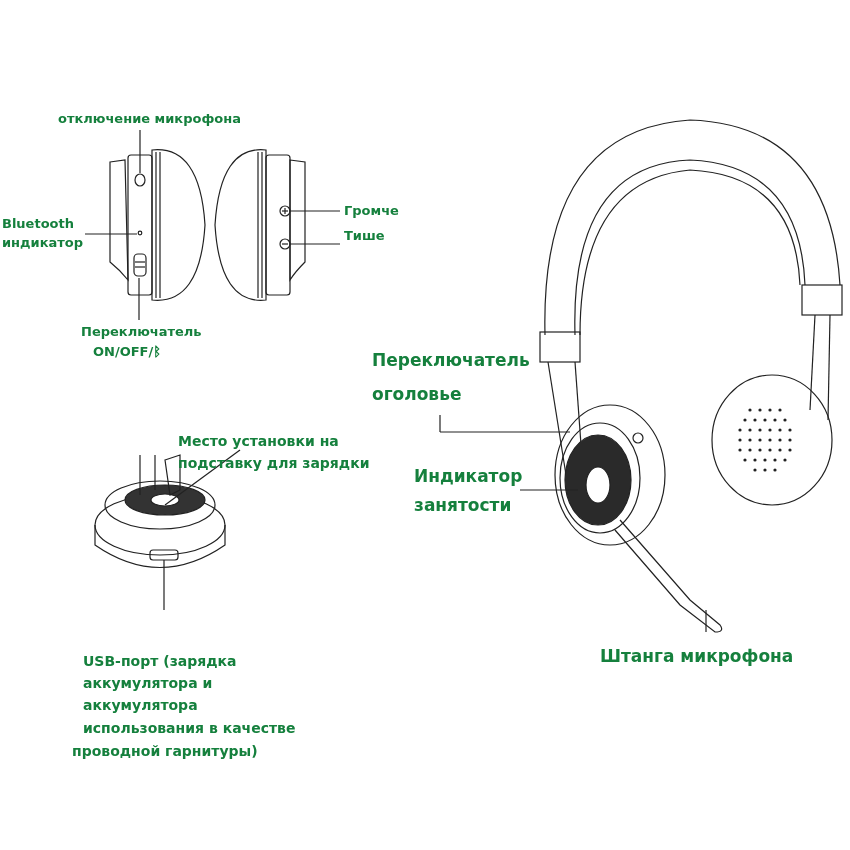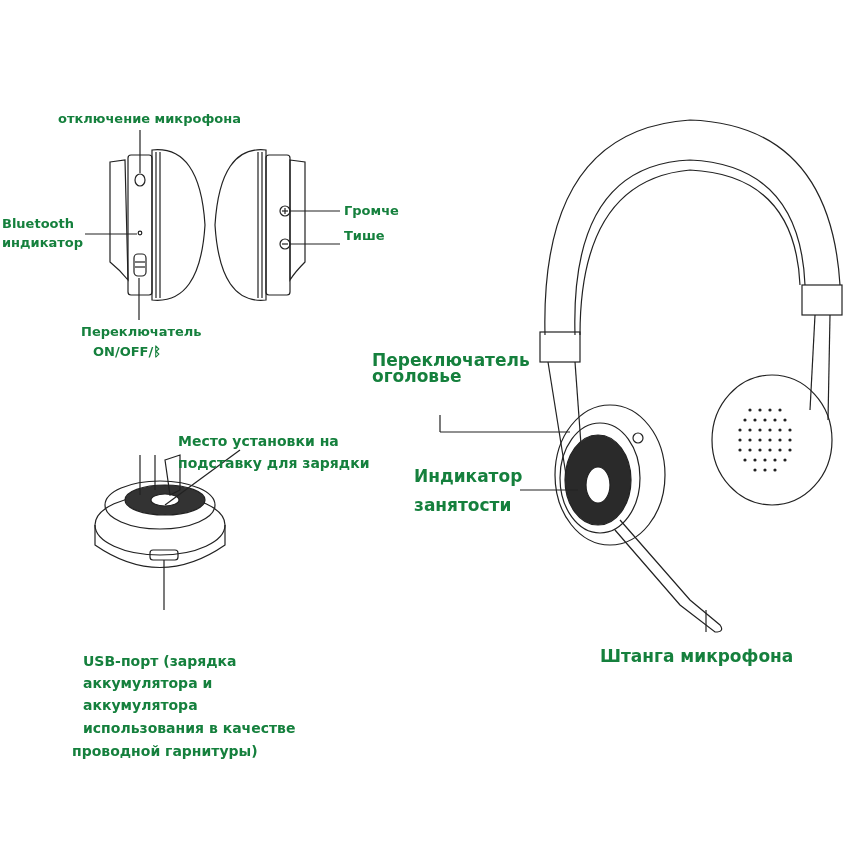--- a/index.html
+++ b/index.html
@@ -133,16 +133,16 @@
 <div class="lbl sm" style="left:344px;top:203px;">Громче</div>
 <div class="lbl sm" style="left:344px;top:228px;">Тише</div>
 <div class="lbl md" style="left:178px;top:397px;">Место установки на</div>
 <div class="lbl md" style="left:178px;top:419px;">подставку для зарядки</div>
 <div class="lbl md" style="left:83px;top:617px;">USB-порт (зарядка</div>
 <div class="lbl md" style="left:83px;top:639px;">аккумулятора и</div>
 <div class="lbl md" style="left:83px;top:661px;">аккумулятора</div>
 <div class="lbl md" style="left:83px;top:684px;">использования в качестве</div>
 <div class="lbl md" style="left:72px;top:707px;">проводной гарнитуры)</div>
 <div class="lbl lg" style="left:372px;top:350px;">Переключатель</div>
-<div class="lbl lg" style="left:372px;top:366px;">оголовье</div>
+<div class="lbl lg" style="left:372px;top:384px;">оголовье</div>
 <div class="lbl lg" style="left:414px;top:466px;">Индикатор</div>
 <div class="lbl lg" style="left:414px;top:495px;">занятости</div>
 <div class="lbl lg" style="left:600px;top:646px;text-align:center;">Штанга микрофона</div>
 
 </body></html>

